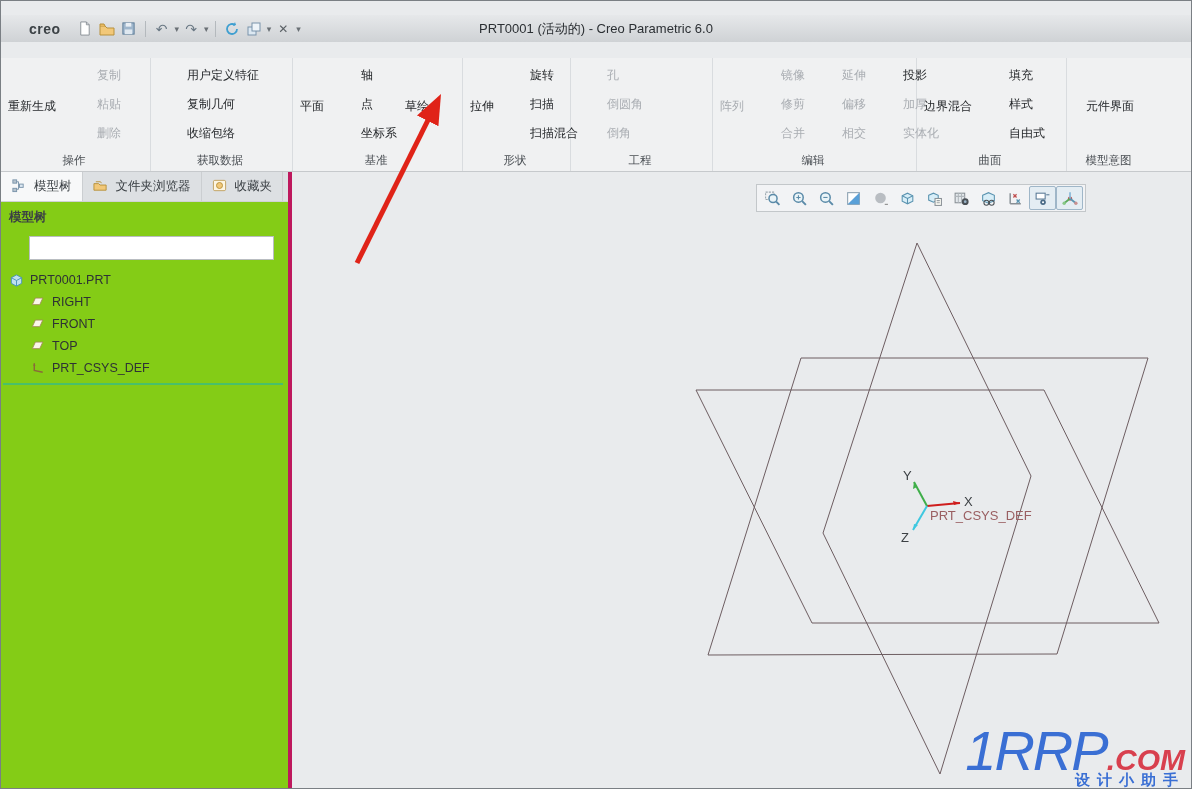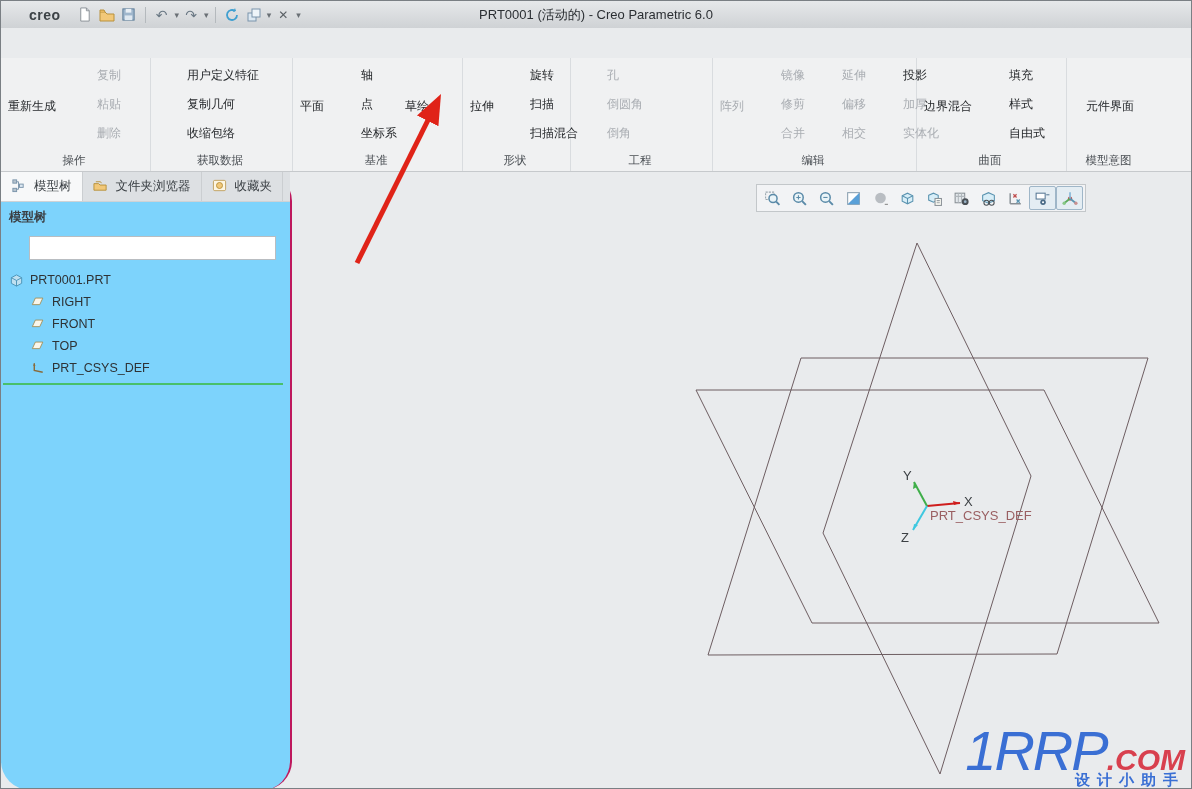--- a/index.html
+++ b/index.html
@@ -1,20 +1,20 @@
 <!DOCTYPE html>
 <html><head>
 <meta charset="utf-8">
 <style>
   html,body{margin:0;padding:0;background:#888;}
   *{box-sizing:border-box;font-family:"Liberation Sans","DejaVu Sans",sans-serif;}
   #app{position:relative;width:1192px;height:789px;background:#e9ebed;overflow:hidden;border:1px solid #7a7f84;}
 
   
-  #titlebar{position:absolute;left:0;top:0;width:100%;height:27px;
+  #titlebar{position:absolute;left:0;top:14px;width:100%;height:27px;
     background:linear-gradient(#e6e8ea,#cfd2d5);display:flex;align-items:center;padding:0 6px;}
   .logo{display:flex;align-items:center;gap:4px;margin-right:14px;}
   .logo-text{font-size:14px;color:#3c4246;font-weight:bold;letter-spacing:.5px;}
   .qa{display:flex;align-items:center;gap:2px;}
   .qa-btn{height:22px;min-width:20px;display:flex;align-items:center;justify-content:center;
     border-radius:2px;padding:0 2px;color:#5a6артия5;}
   .qa-sep{width:1px;height:16px;background:#b4b9bd;margin:0 4px;}
   .qa-caret{font-size:9px;color:#6a7075;margin-left:1px;}
   #win-title{position:absolute;left:0;right:0;text-align:center;font-size:13px;color:#2b2f33;pointer-events:none;}
 
@@ -35,21 +35,21 @@
   .col{display:flex;flex-direction:column;}
   .rbtn{cursor:default;border-radius:2px;}
   .rbtn.sm{height:29px;display:flex;align-items:center;gap:12px;padding:0 3px;font-size:12px;color:#26292c;white-space:nowrap;}
   .rbtn.big{display:flex;flex-direction:column;align-items:center;font-size:12px;color:#26292c;padding:1px 3px;white-space:nowrap;}
   .rbtn.big .ric32{height:36px;display:flex;align-items:center;}
   .rbtn .ric{width:17px;height:17px;display:inline-flex;}
   .rbtn.disabled{color:#a9adb2;}
 
   
   #main{position:absolute;left:0;top:171px;width:100%;height:618px;display:flex;}
-  #left-panel{width:291px;background:#7dd3fc;border-right:2px solid #be185d;position:relative;border-radius:29px;}
+  #left-panel{width:291px;background:#84cc16;border-right:4px solid #be185d;position:relative;}
   #panel-tabs{height:30px;background:#dde0e3;display:flex;align-items:stretch;border-bottom:1px solid #cfd2d5;}
   .ptab{display:flex;align-items:center;gap:5px;padding:0 10px;font-size:12.5px;color:#3b4045;border-right:1px solid #cbced1;}
   .ptab.active{background:#f7f8f9;}
   #tree-header{height:31px;display:flex;align-items:center;padding:0 8px;gap:6px;}
   #tree-header .title{font-size:12.5px;font-weight:bold;color:#3b4045;flex:0 0 auto;}
   #tree-header .spacer{flex:1;}
   .th-ic{width:18px;height:18px;display:inline-flex;}
   #filter-row{height:30px;display:flex;align-items:center;gap:4px;padding:0 6px;}
   #filter-input-wrap{flex:1;height:24px;background:#fff;border:1px solid #b9bdc1;display:flex;align-items:center;padding:0 4px;}
   #filter-input{flex:1;border:none;outline:none;font-size:12px;background:transparent;}

